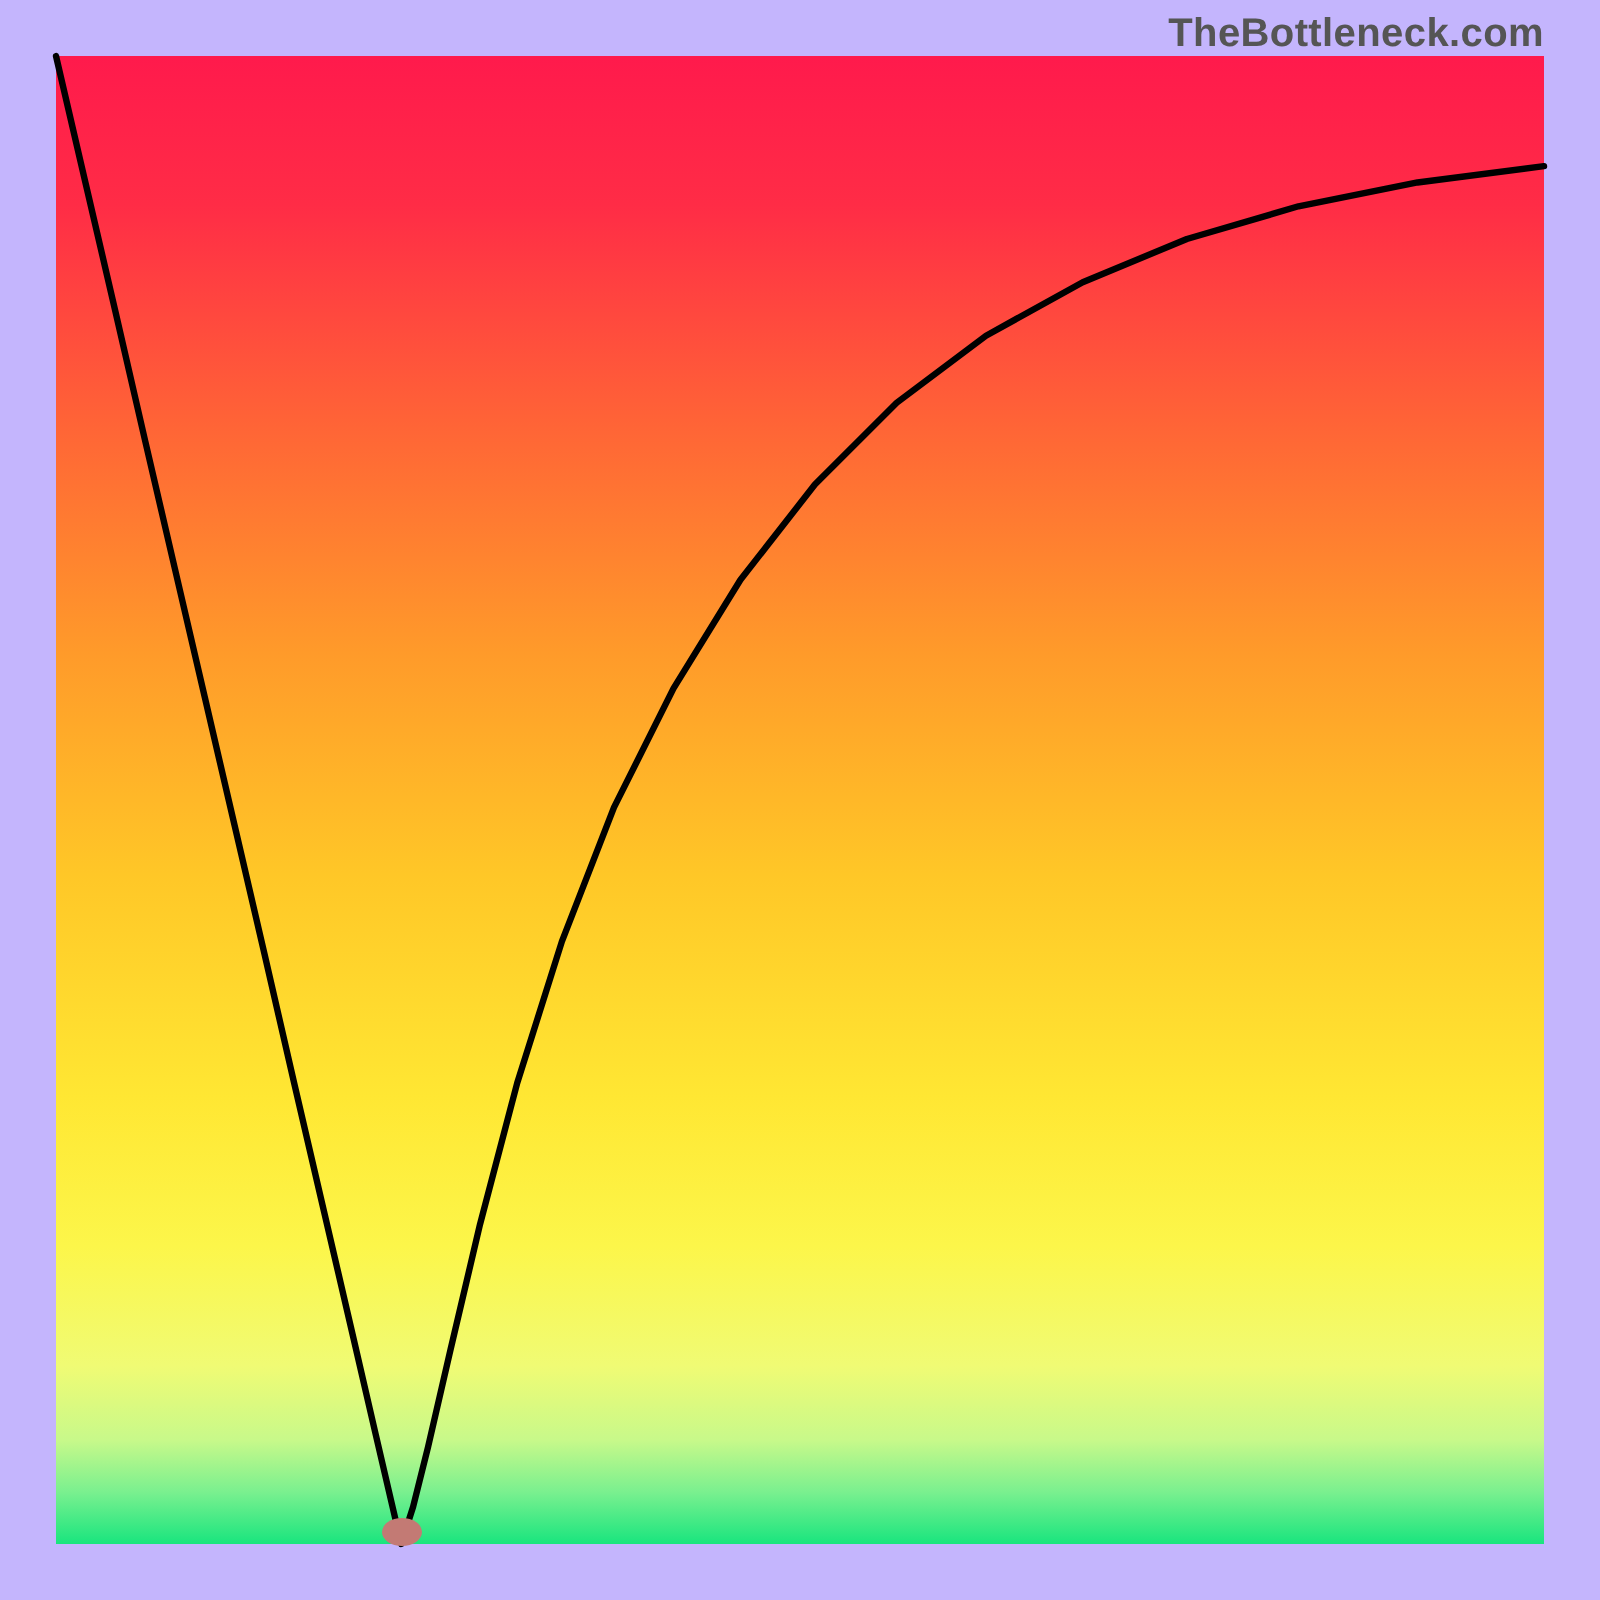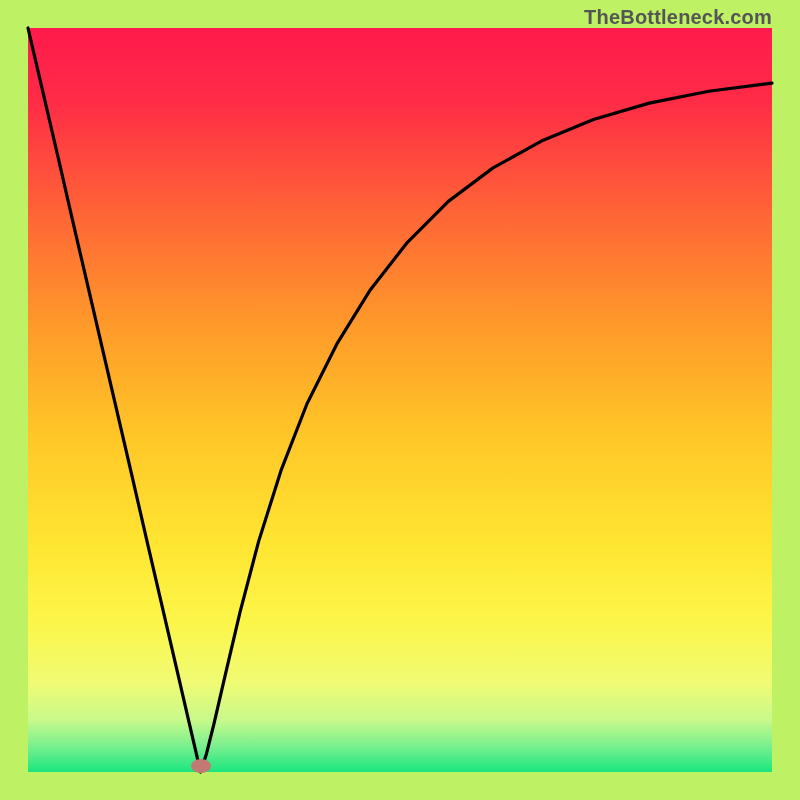--- a/index.html
+++ b/index.html
@@ -8,21 +8,21 @@
     width: 800px;
     height: 800px;
     background: #000;
     overflow: hidden;
     font-family: Arial, Helvetica, sans-serif;
   }
   .stage {
     position: relative;
     width: 800px;
     height: 800px;
-    background: #bef264;
+    background: #c4b5fd;
   }
   .plot-outer {
     position: absolute;
     left: 28px;
     top: 28px;
     width: 744px;
     height: 744px;
     background: #000;
   }
   .gradient {

